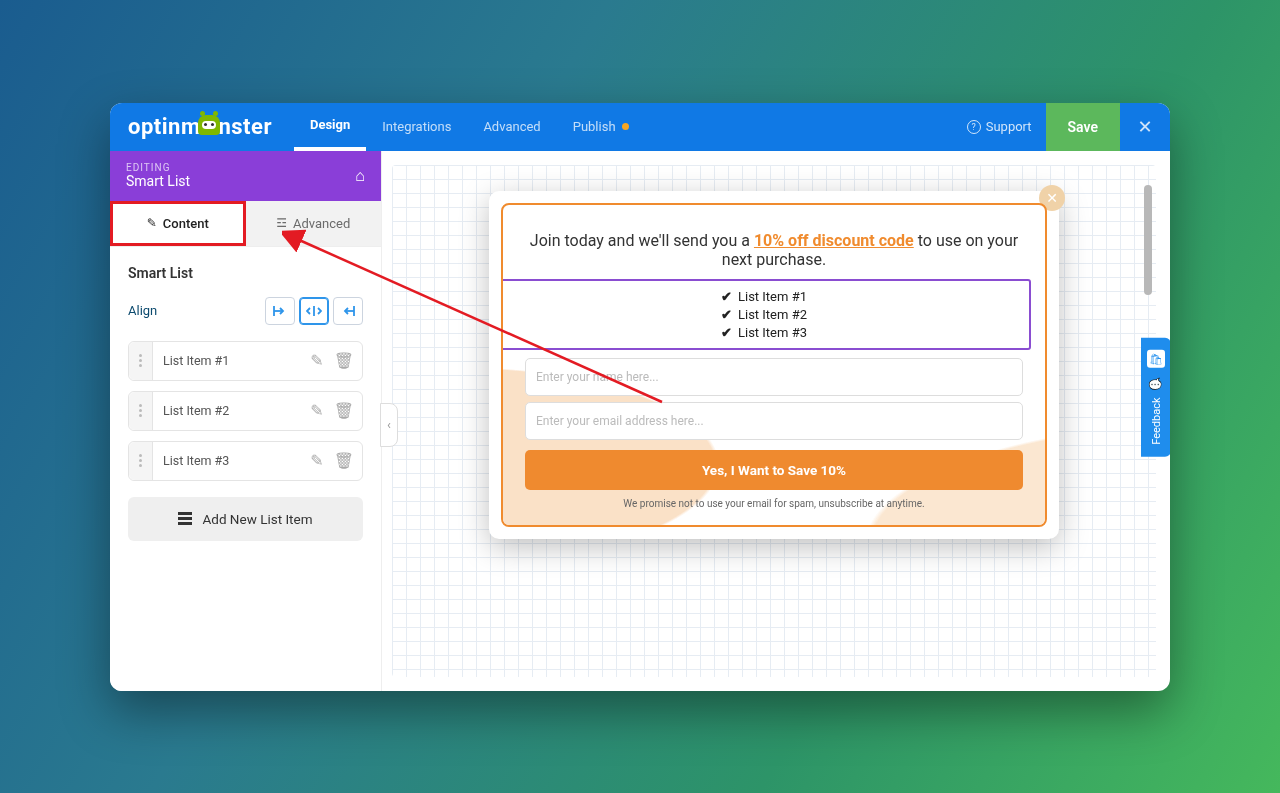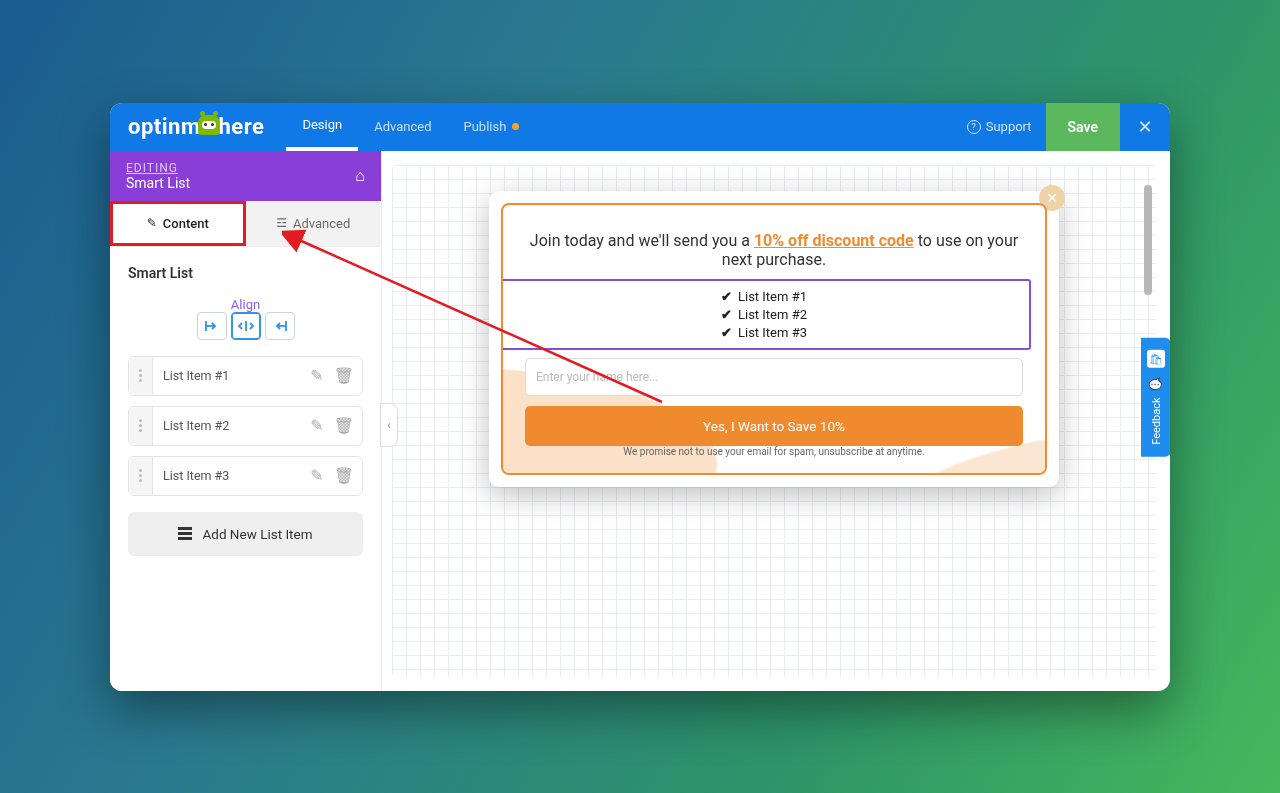--- a/index.html
+++ b/index.html
@@ -54,21 +54,21 @@
   .logo .monster .eyes i{width:3px;height:3px;background:#333;border-radius:50%;display:block;}
   .nav { display:flex; align-items:stretch; }
   .nav-item {
     display:flex; align-items:center;
     padding: 0 16px;
     color: rgba(255,255,255,.75);
     font-size: 13px;
     cursor: pointer;
   }
   .nav-item.active {
-    color:#fff; font-weight:400;
+    color:#fff; font-weight:700;
     border-bottom: 4px solid #fff;
     padding-bottom: 0;
   }
   .nav-item .dot {
     width:7px;height:7px;border-radius:50%;background:#f6a623;margin-left:6px;
   }
   .nav-spacer{flex:1;}
   .support {
     display:flex;align-items:center;
     color:rgba(255,255,255,.8); font-size:13px;
@@ -93,34 +93,34 @@
   .app-body{flex:1;display:flex;overflow:hidden;}
 
   
   .sidebar{width:272px;background:#fff;display:flex;flex-direction:column;border-right:1px solid #eee;}
   .breadcrumb{
     background:#8a3ed8;
     height:50px;
     display:flex;align-items:center;justify-content:space-between;
     padding:0 16px; color:#fff;
   }
-  .breadcrumb .small{font-size:12px;letter-spacing:1px;opacity:.7;text-transform:uppercase;text-decoration:underline;}
+  .breadcrumb .small{font-size:10px;letter-spacing:1px;opacity:.7;text-transform:uppercase;}
   .breadcrumb .title{font-size:14px;}
   .breadcrumb .home{font-size:16px;cursor:pointer;}
   .tabs{display:flex;height:46px;border-bottom:1px solid #eee;}
   .tab{
     flex:1;display:flex;align-items:center;justify-content:center;gap:6px;
     font-size:13px;color:#6b6b6b;cursor:pointer;background:#f2f2f2;
   }
   .tab.active{background:#fff;color:#222;font-weight:500;}
   .tab.active.highlighted{outline:3px solid #e31b23;outline-offset:-3px;}
   .tab .icn{font-size:12px;}
   .sidebar-content{padding:18px;display:flex;flex-direction:column;gap:16px;}
   .section-title{font-size:14px;font-weight:600;color:#333;}
-  .align-row{display:flex;align-items:center;justify-content:space-between;font-size:13px;color:#8b5cf6;flex-direction:column;}
+  .align-row{display:flex;align-items:center;justify-content:space-between;font-size:13px;color:#0c4a6e;}
   .align-btns{display:flex;gap:4px;}
   .align-btn{
     width:30px;height:28px;border:1px solid #ccd4df;border-radius:4px;
     display:flex;align-items:center;justify-content:center;
     cursor:pointer;background:#fff;
   }
   .align-btn.active{border-color:#2e95ea;box-shadow:inset 0 0 0 1px #2e95ea;}
   .align-btn svg line{stroke:#2e95ea;stroke-width:1.8;}
   .list-rows{display:flex;flex-direction:column;gap:10px;}
   .list-row{
@@ -211,24 +211,24 @@
   .smartlist-box .li{font-size:13px;color:#222;display:flex;align-items:center;gap:6px;}
   .smartlist-box .chk{font-weight:700;}
   .fld{
     width:100%;height:38px;border:1px solid #ddd;border-radius:5px;
     padding:0 10px;font-size:12px;color:#bbb;background:#fff;margin-top:6px;
     display:flex;align-items:center;
   }
   .cta{
     width:100%;height:40px;margin-top:10px;background:#ef8a2f;color:#fff;
     display:flex;align-items:center;justify-content:center;border-radius:5px;
-    font-size:13.5px;font-weight:400;cursor:pointer;
+    font-size:13.5px;font-weight:700;cursor:pointer;
   }
   .disclaimer{
-    text-align:center;font-size:10px;color:#666;
+    text-align:center;font-size:10px;color:#666;margin-top:8px;
   }
 
   
   .feedback{
     position:absolute;right:-1px;top:235px;
     background:#1f8ded;color:#fff;
     padding:12px 6px;border-radius:6px 0 0 6px;
     writing-mode:vertical-rl;transform:rotate(180deg);
     font-size:11px;display:flex;align-items:center;gap:8px;
     cursor:pointer;z-index:6;
@@ -253,24 +253,25 @@
 
   <div class="topbar">
     <div class="logo">
       <span>optinm</span>
       <span class="monster">
           <span class="eyes">
             <i></i>
             <i></i>
           </span>
         </span>
-      <span>here</span>
+      <span>nster</span>
     </div>
     <div class="nav">
       <div class="nav-item active">Design</div>
+      <div class="nav-item">Integrations</div>
       <div class="nav-item">Advanced</div>
       <div class="nav-item">
         <span>Publish</span>
         <span class="dot"></span>
       </div>
     </div>
     <div class="nav-spacer"></div>
     <div class="support">
       <span class="q">?</span>
       <span>Support</span>
@@ -410,20 +411,21 @@
               <div class="li">
                   <span class="chk">✔</span>
                   <span>List Item #2</span>
                 </div>
               <div class="li">
                   <span class="chk">✔</span>
                   <span>List Item #3</span>
                 </div>
             </div>
             <div class="fld">Enter your name here...</div>
+            <div class="fld">Enter your email address here...</div>
             <div class="cta">Yes, I Want to Save 10%</div>
             <div class="disclaimer">We promise not to use your email for spam, unsubscribe at anytime.</div>
           </div>
         </div>
       </div>
     </div>
   </div>
 
   <svg class="arrow-svg" viewBox="0 0 420 200">
     <defs>

